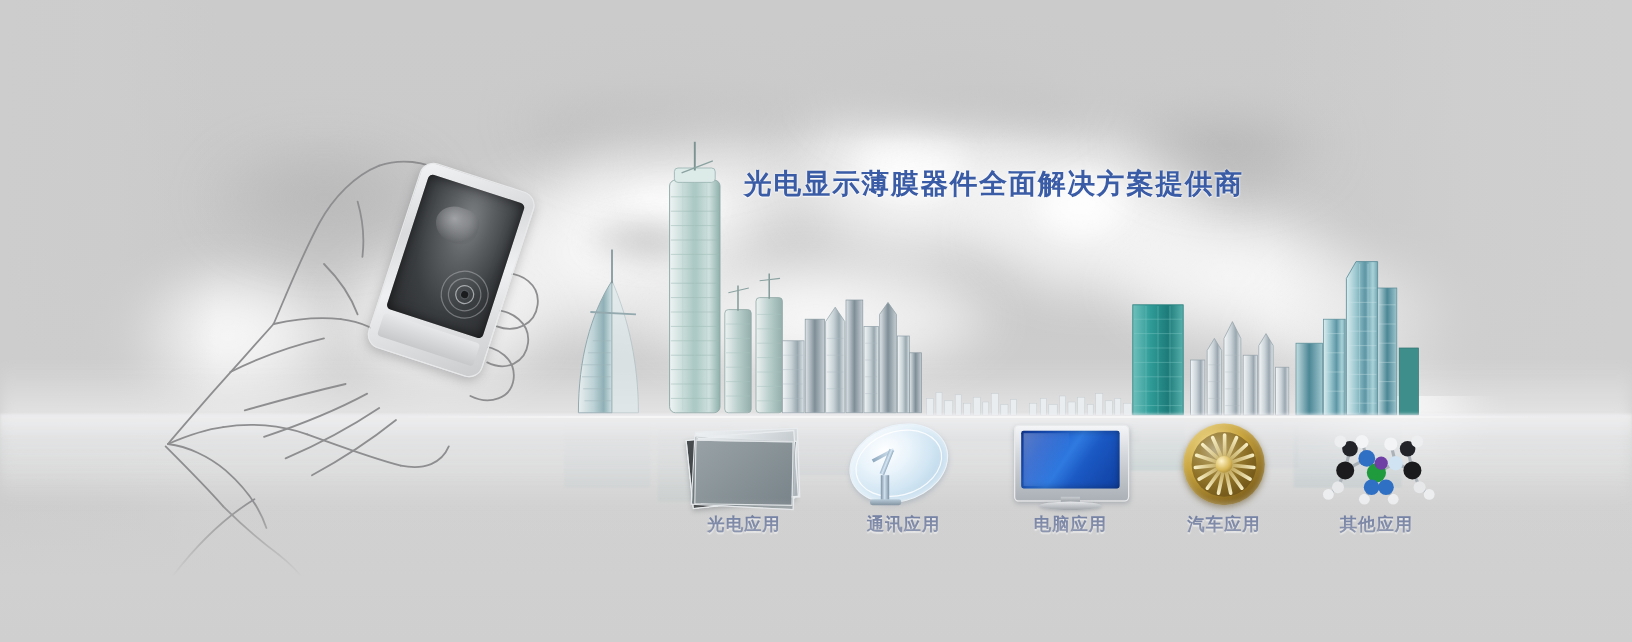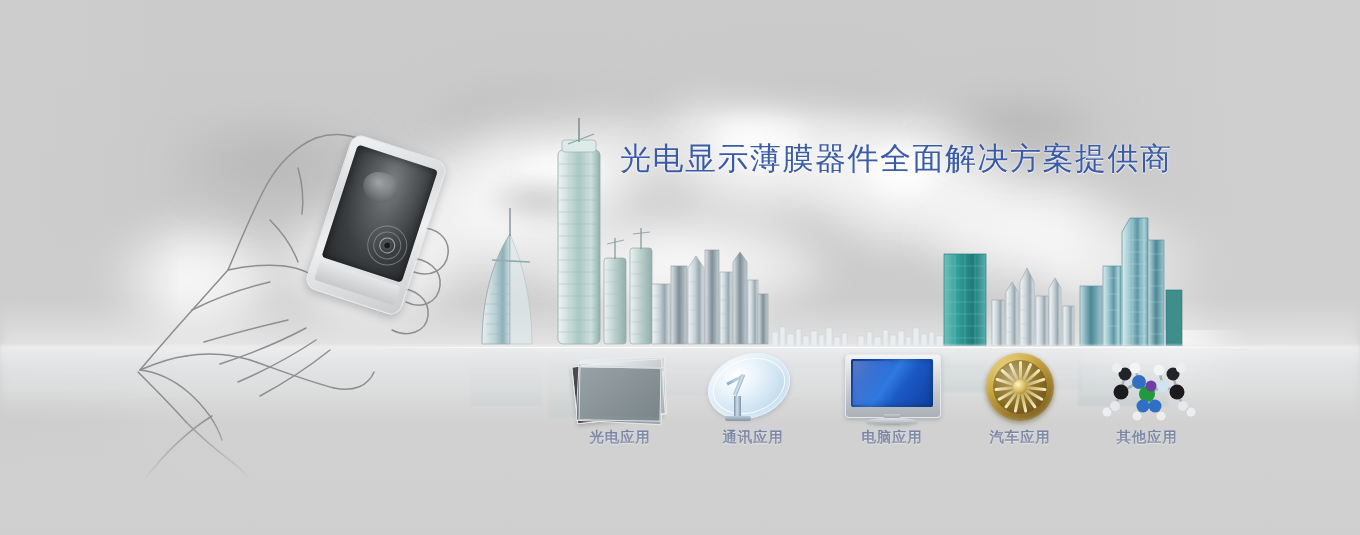--- a/index.html
+++ b/index.html
@@ -54,21 +54,21 @@
   }
 
   
   .skyline{position:absolute;left:0;top:0;width:1360px;height:360px;}
   .bld{position:absolute;bottom:0;}
   .refl{position:absolute;transform:scaleY(-1);opacity:.22;filter:blur(1px);}
 
   
   .headline{
     position:absolute;left:620px;top:138px;
-    font-size:31px;letter-spacing:1.5px;font-weight:400;
+    font-size:23px;letter-spacing:1.5px;font-weight:700;
     color:#3a5ba5;
     text-shadow:0 0 2px rgba(255,255,255,.9),0 1px 1px rgba(255,255,255,.8);
     white-space:nowrap;
     text-align:center;
   }
 
   
   .apps{position:absolute;left:560px;top:352px;width:660px;height:110px;}
   .app{position:absolute;width:120px;text-align:center;}
   .app .art{height:72px;position:relative;}

